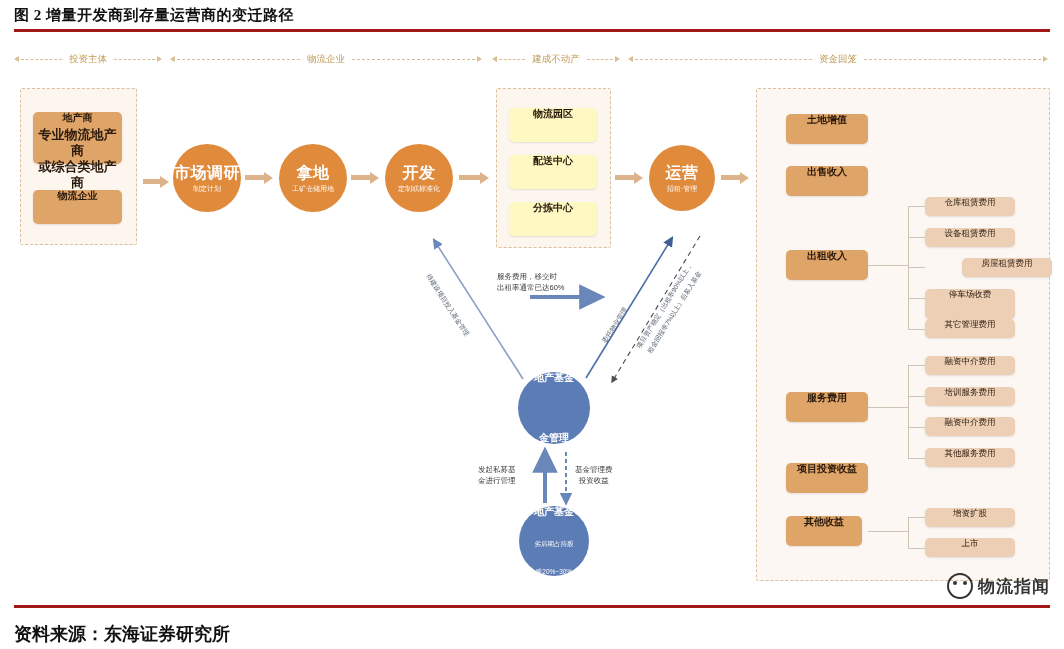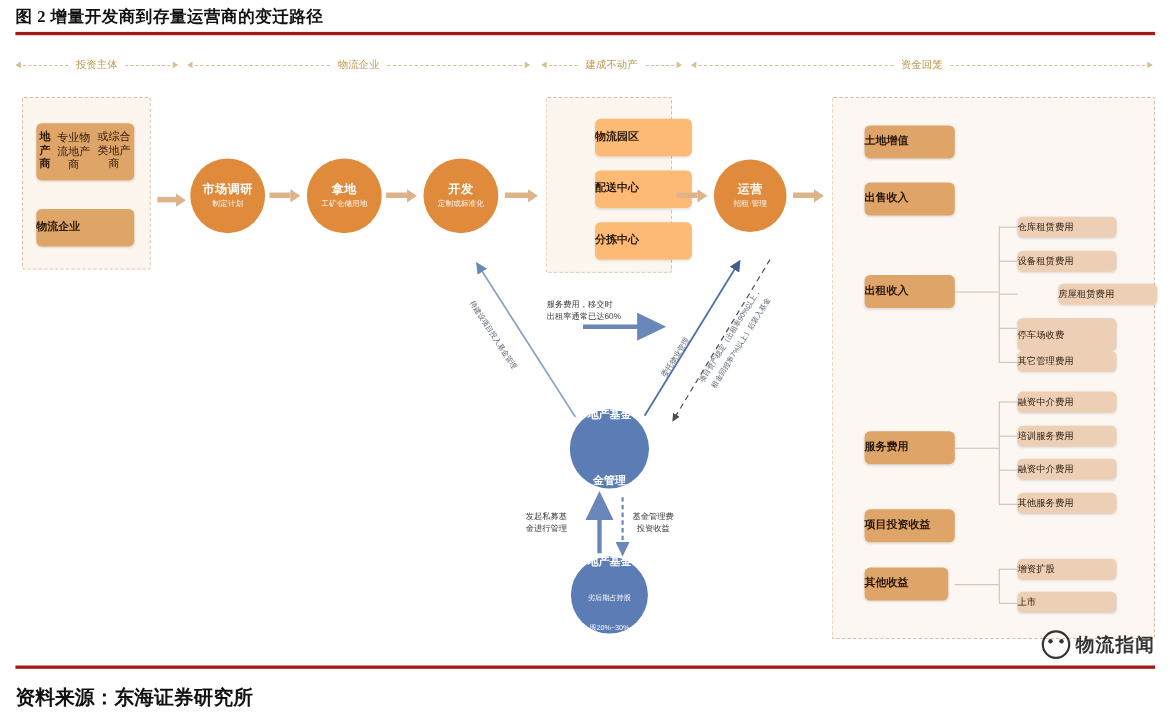--- a/index.html
+++ b/index.html
@@ -78,38 +78,38 @@
     position:absolute;border:1px dashed #d8c0a0;background:#fdf6ef;border-radius:2px;
   }
   .panel-right{
     position:absolute;border:1px dashed #d8c0a0;background:#fcf7f2;border-radius:2px;
   }
 
   
   .obox{
     position:absolute;border-radius:5px;
     background:#dfa468;
-    display:flex;flex-direction:row;align-items:center;justify-content:space-between;
+    display:flex;flex-direction:column;align-items:center;justify-content:space-between;
     color:#2b1a0c;text-align:center;line-height:1.25;
     box-shadow:0 1px 2px rgba(0,0,0,.10);
   }
   .obox .t{font-size:10px;font-weight:bold;}
-  .obox .s{font-size:10px;margin-top:2px;font-weight:normal;}
-  .obox.light{background:#fdba74;margin-left:32px;}
+  .obox .s{font-size:13px;margin-top:2px;font-weight:bold;}
+  .obox.light{background:#fef9c3;}
   .obox.lighter{background:#eccfb5;}
   .obox.lighter .t{font-size:8.5px;font-weight:normal;}
 
   
   .ocircle{
     position:absolute;border-radius:50%;
     background:#e08a3c;
     display:flex;flex-direction:column;align-items:center;justify-content:center;
     color:#fff;text-align:center;line-height:1.2;
   }
-  .ocircle .t{font-size:11px;font-weight:bold;letter-spacing:.5px;}
+  .ocircle .t{font-size:16px;font-weight:bold;letter-spacing:.5px;}
   .ocircle .s{font-size:7px;margin-top:3px;opacity:.95;}
   .bcircle{
     position:absolute;border-radius:50%;
     background:#5b7cb4;
     display:flex;flex-direction:column;align-items:center;justify-content:space-between;
     color:#fff;text-align:center;line-height:1.25;
   }
   .bcircle .t{font-size:10px;font-weight:bold;}
   .bcircle .s{font-size:6.5px;margin-top:3px;line-height:1.3;}
 

